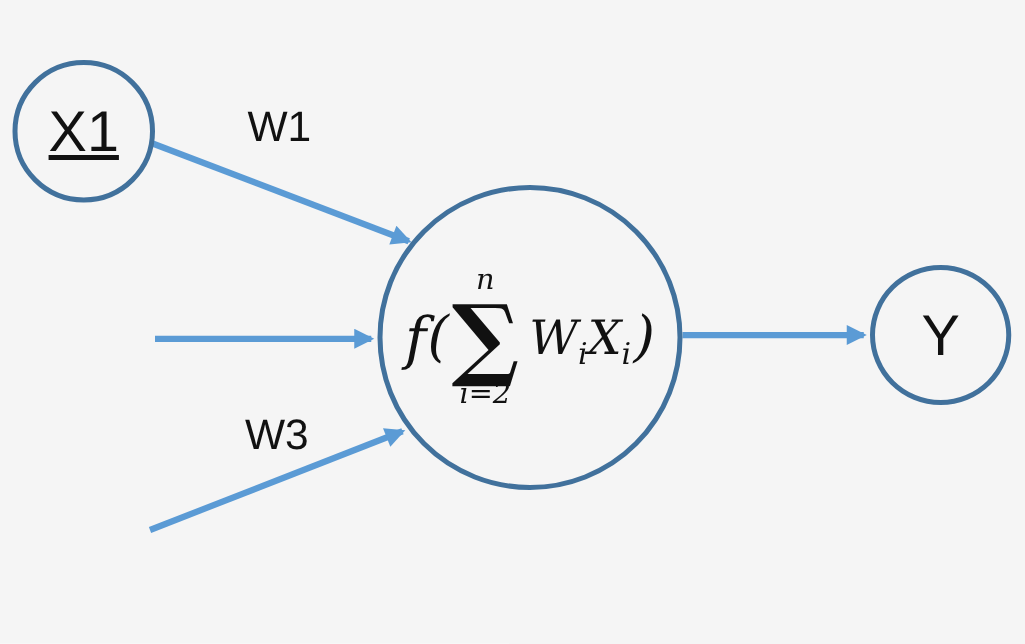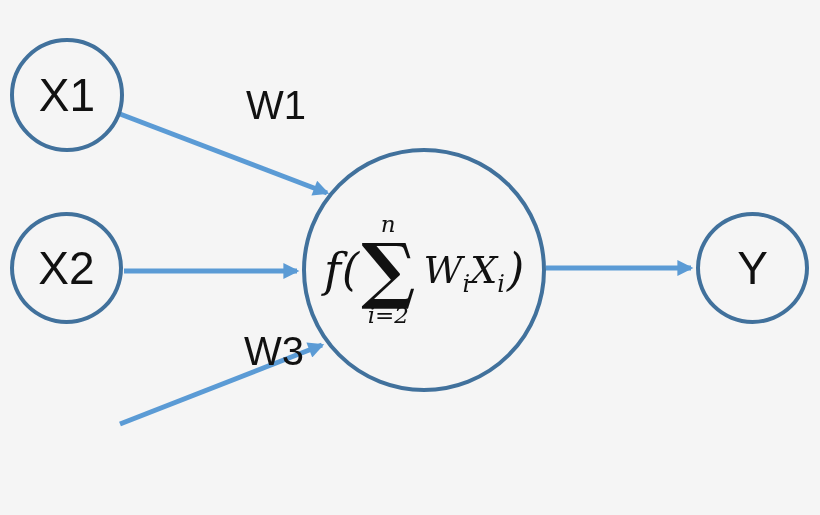--- a/index.html
+++ b/index.html
@@ -29,32 +29,31 @@
     border-radius: 50%;
     display: flex;
     align-items: center;
     justify-content: center;
   }
   .node-label {
     font-size: 46px;
     color: #111111;
     line-height: 1;
   }
-  .node-x1 { left: 10px;  top: 38px;  width: 114px; height: 114px; }
+  .node-x1 { left: 10px;  top: 48px;  width: 114px; height: 114px; text-decoration: underline; }
   .node-x2 { left: 10px;  top: 212px; width: 113px; height: 112px; }
   .node-x3 { left: 11px;  top: 389px; width: 113px; height: 112px; }
   .node-neuron { left: 302px; top: 148px; width: 244px; height: 244px; }
   .node-y  { left: 696px; top: 212px; width: 113px; height: 112px; }
 
   .weight-label {
     position: absolute;
-    font-size: 40px;
+    font-size: 34px;
     line-height: 1;
     color: #111111;
-    margin-left: 48px;
   }
   .weight-w1 { left: 198px; top: 85px; }
   .weight-w2 { left: 194px; top: 226px; }
   .weight-w3 { left: 196px; top: 331px; }
 
   .formula {
     display: flex;
     align-items: center;
     font-family: "DejaVu Serif", serif;
     font-style: italic;
@@ -94,23 +93,20 @@
     <line class="arrow" x1="120" y1="114" x2="327" y2="193" marker-end="url(#ah)"></line>
     <line class="arrow" x1="124" y1="271" x2="297" y2="271" marker-end="url(#ah)"></line>
     <line class="arrow" x1="120" y1="424" x2="322" y2="345" marker-end="url(#ah)"></line>
     <line class="arrow" x1="546" y1="268" x2="691" y2="268" marker-end="url(#ah)"></line>
   </svg>
 
   <div class="node node-x1">
     <span class="node-label">X1</span>
   </div>
 
-  <div class="node node-x2">
-    <span class="node-label">X2</span>
-  </div>
 
 
   <div class="weight-label weight-w1">W1</div>
   <div class="weight-label weight-w3">W3</div>
 
   <div class="node node-neuron">
     <div class="formula">
       <span class="f-sym">f</span>
       <span class="paren">(</span>
       <span class="sum-stack">

